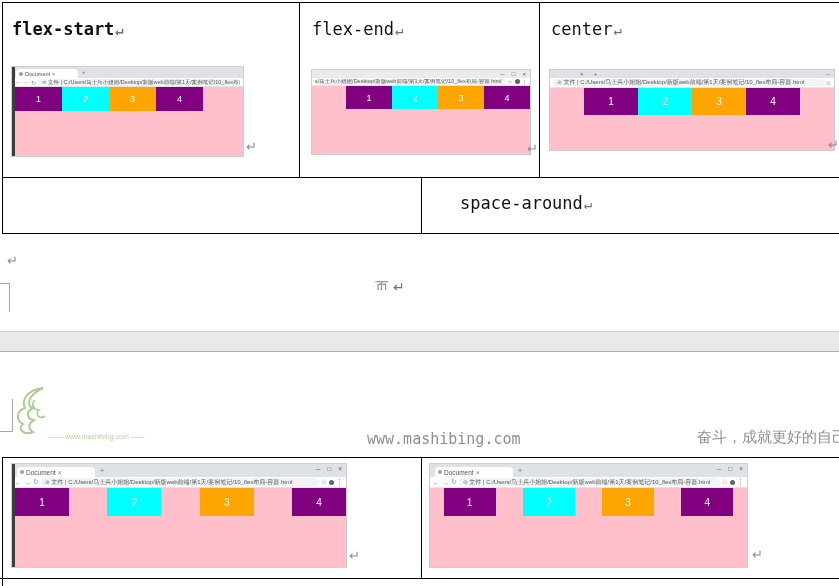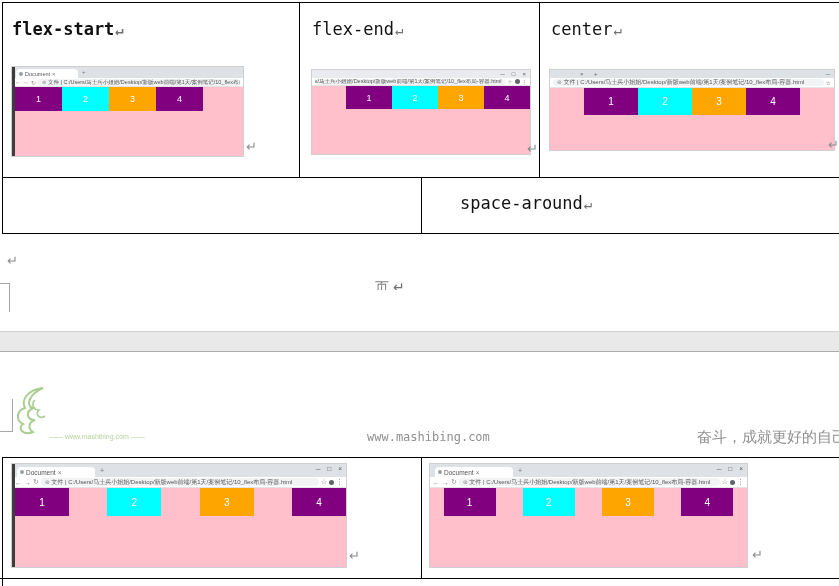--- a/index.html
+++ b/index.html
@@ -22,21 +22,21 @@
   
   .mark { position:absolute; background:#a6a6a6; }
 
   
   .page-gap { position:absolute; left:0; width:839px; top:331px; height:21px;
     background:#e9e9e9; border-top:1px solid #d2d2d2; border-bottom:1px solid #acacac; }
 
   
   .brand-text { position:absolute; left:47px; top:405px; font-size:22px; color:#b3d49b; letter-spacing:2px; white-space:nowrap; }
   .brand-tagline { position:absolute; left:49px; top:433px; font-size:7px; color:#b3d49b; white-space:nowrap; }
-  .center-url { position:absolute; left:367px; top:430px; font-family:"DejaVu Sans Mono", monospace; font-size:12px; color:#8f8f8f; white-space:nowrap; }
+  .center-url { position:absolute; left:367px; top:430px; font-family:"DejaVu Sans Mono", monospace; font-size:15px; color:#8f8f8f; white-space:nowrap; }
   .motto { position:absolute; left:697px; top:428px; font-size:15px; color:#8f8f8f; white-space:nowrap; }
 
   
   .bw { position:absolute; background:#fff; border:1px solid #cfcfcf; z-index:3; }
   .bw .edge { position:absolute; left:0; top:0; bottom:0; width:3px; background:#3d3d3d; z-index:4; }
   .tabs { position:relative; background:#dee1e6; }
   .tab { position:absolute; background:#fff; border-radius:4px 4px 0 0; display:flex; align-items:center; gap:2px; padding:0 3px; color:#555; }
   .fav { width:4px; height:4px; border-radius:50%; background:#9aa0a6; flex:none; }
   .tabtitle { overflow:hidden; white-space:nowrap; }
   .tclose, .newtab { color:#777; }

